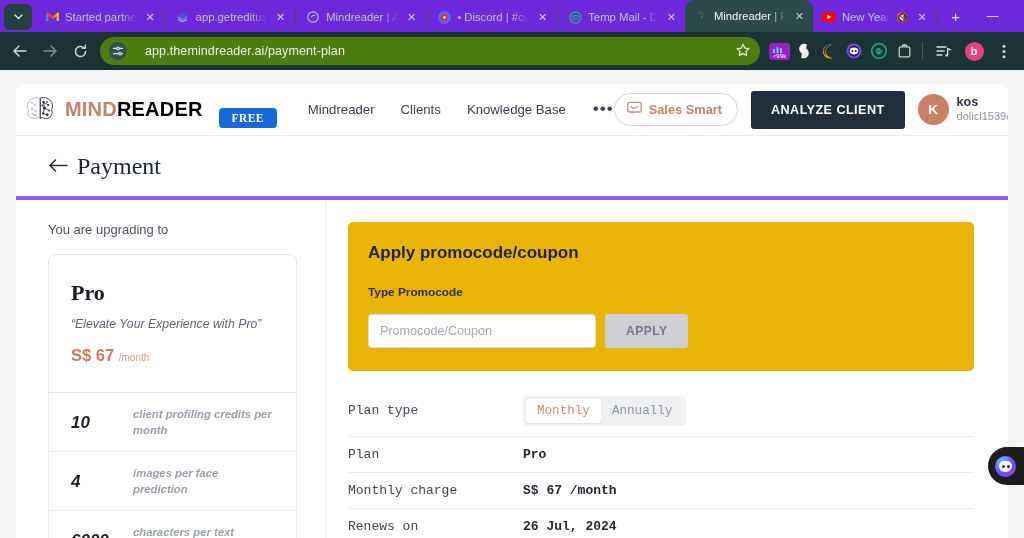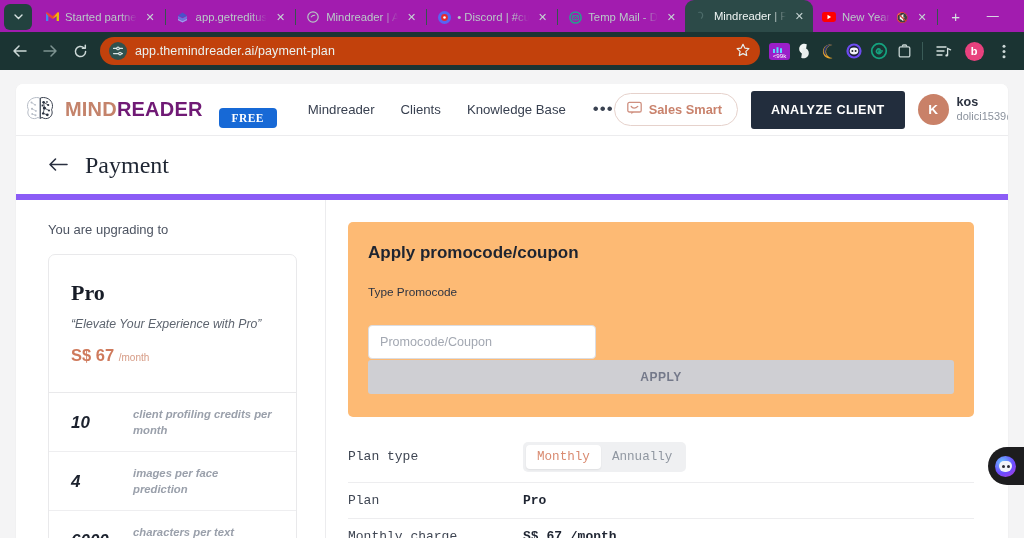--- a/index.html
+++ b/index.html
@@ -8,21 +8,21 @@
     overflow: hidden;
     font-family: "Liberation Sans", sans-serif;
     background: #f4f4f5;
   }
 
   
   #browser { width: 1024px; height: 538px; position: relative; }
 
   .tabstrip {
     height: 32px;
-    background: #a21caf;
+    background: #6d28d9;
     display: flex;
     align-items: flex-end;
     padding: 0 2px;
     position: relative;
   }
   .tab-menu-btn {
     width: 28px; height: 26px;
     margin: 0 4px 2px 2px;
     border-radius: 6px;
     background: #22423f;
@@ -87,24 +87,24 @@
   }
   .tb-icon {
     width: 28px; height: 28px;
     display: flex; align-items: center; justify-content: center;
     color: #cdd9d8; font-size: 14px; flex: none;
   }
   .tb-icon.dim { color: #7d9391; }
   .omnibox {
     flex: 1 1 auto;
     height: 28px;
-    background: #c2410c;
+    background: #4d7c0f;
     border-radius: 14px;
     display: flex; align-items: center;
-    gap: 8px;
+    gap: 18px;
     padding: 0 10px 0 9px;
     margin: 0 6px 0 4px;
     min-width: 0;
   }
   .omni-ctrl {
     width: 18px; height: 18px; flex: none;
     border-radius: 50%;
     background: #2f514e;
     display: flex; align-items: center; justify-content: center;
   }
@@ -141,21 +141,21 @@
     background: #fff;
     display: flex; align-items: center;
     padding: 0 14px 0 0;
     border-bottom: 1px solid #ececee;
     position: relative;
   }
   .logo-wrap { display: flex; align-items: center; gap: 9px; padding-left: 8px; flex: none; }
   .brain { width: 32px; height: 30px; flex: none; }
   .logo-txt { font-size: 20px; font-weight: 700; letter-spacing: .2px; }
   .logo-txt .mind { color: #c4836b; }
-  .logo-txt .reader { color: #701a75; }
+  .logo-txt .reader { color: #000000; }
   .badge-free {
     background: #1769d6; color: #fff;
     font-size: 11.5px; font-weight: 700;
     padding: 4px 13px; border-radius: 4px;
     letter-spacing: .4px;
     margin-left: 16px; flex: none;
     font-family: "Liberation Serif", serif;
     margin-top: 16px;
   }
   .navlinks { display: flex; align-items: center; gap: 26px; margin-left: 31px; flex: none; }
@@ -183,23 +183,23 @@
     background: #c98168; color: #fff;
     display: flex; align-items: center; justify-content: center;
     font-size: 13.5px; font-weight: 600; flex: none;
   }
   .uname { font-size: 12.6px; font-weight: 700; color: #2b3240; line-height: 1.25; }
   .umail { font-size: 11px; color: #8b929d; line-height: 1.25; }
 
   
   .paytitle {
     height: 64px;
-    display: flex; align-items: center; gap: 16px;
+    display: flex; align-items: center; gap: 8px;
     padding-left: 32px;
-    border-bottom: 6px solid #8b5cf6;
+    border-bottom: 4px solid #8b5cf6;
   }
   .backarrow { font-size: 20px; color: #2a3040; }
   .paytitle h1 {
     font-family: "Liberation Serif", serif;
     font-size: 24px; font-weight: 400; color: #1f2633;
   }
 
   
   .split { display: flex; height: 338px; }
   .leftcol {
@@ -230,27 +230,27 @@
   }
   .feat:last-child { border-bottom: none; }
   .feat-num {
     font-size: 17px; font-weight: 700; color: #1c222e;
     width: 48px; flex: none;
   }
   .feat-txt { font-size: 11.3px; color: #9aa0ab; line-height: 1.38; font-weight: 600; }
 
   .rightcol { flex: 1 1 auto; padding: 22px 34px 0 22px; min-width: 0; }
   .promo {
-    background: #fdba74;
+    background: #eab308;
     border-radius: 5px;
     padding: 21px 20px 23px;
   }
   .promo h2 { font-size: 17px; font-weight: 700; color: #1e2430; margin-bottom: 22px; }
-  .promo-lbl { font-size: 11.8px; font-weight: 400; color: #2c3341; margin-bottom: 26px; }
-  .promo-row { display: flex; align-items: stretch; gap: 1px; flex-direction: column; }
+  .promo-lbl { font-size: 11.8px; font-weight: 700; color: #2c3341; margin-bottom: 15px; }
+  .promo-row { display: flex; align-items: stretch; gap: 9px; }
   .promo-input {
     width: 228px; height: 34px;
     border: 1px solid #dcdce0;
     border-radius: 4px;
     background: #fff;
     font-size: 12.6px; color: #2a3040;
     padding: 0 11px;
     font-family: "Liberation Sans", sans-serif;
   }
   .promo-input::placeholder { color: #a3a8b2; }

